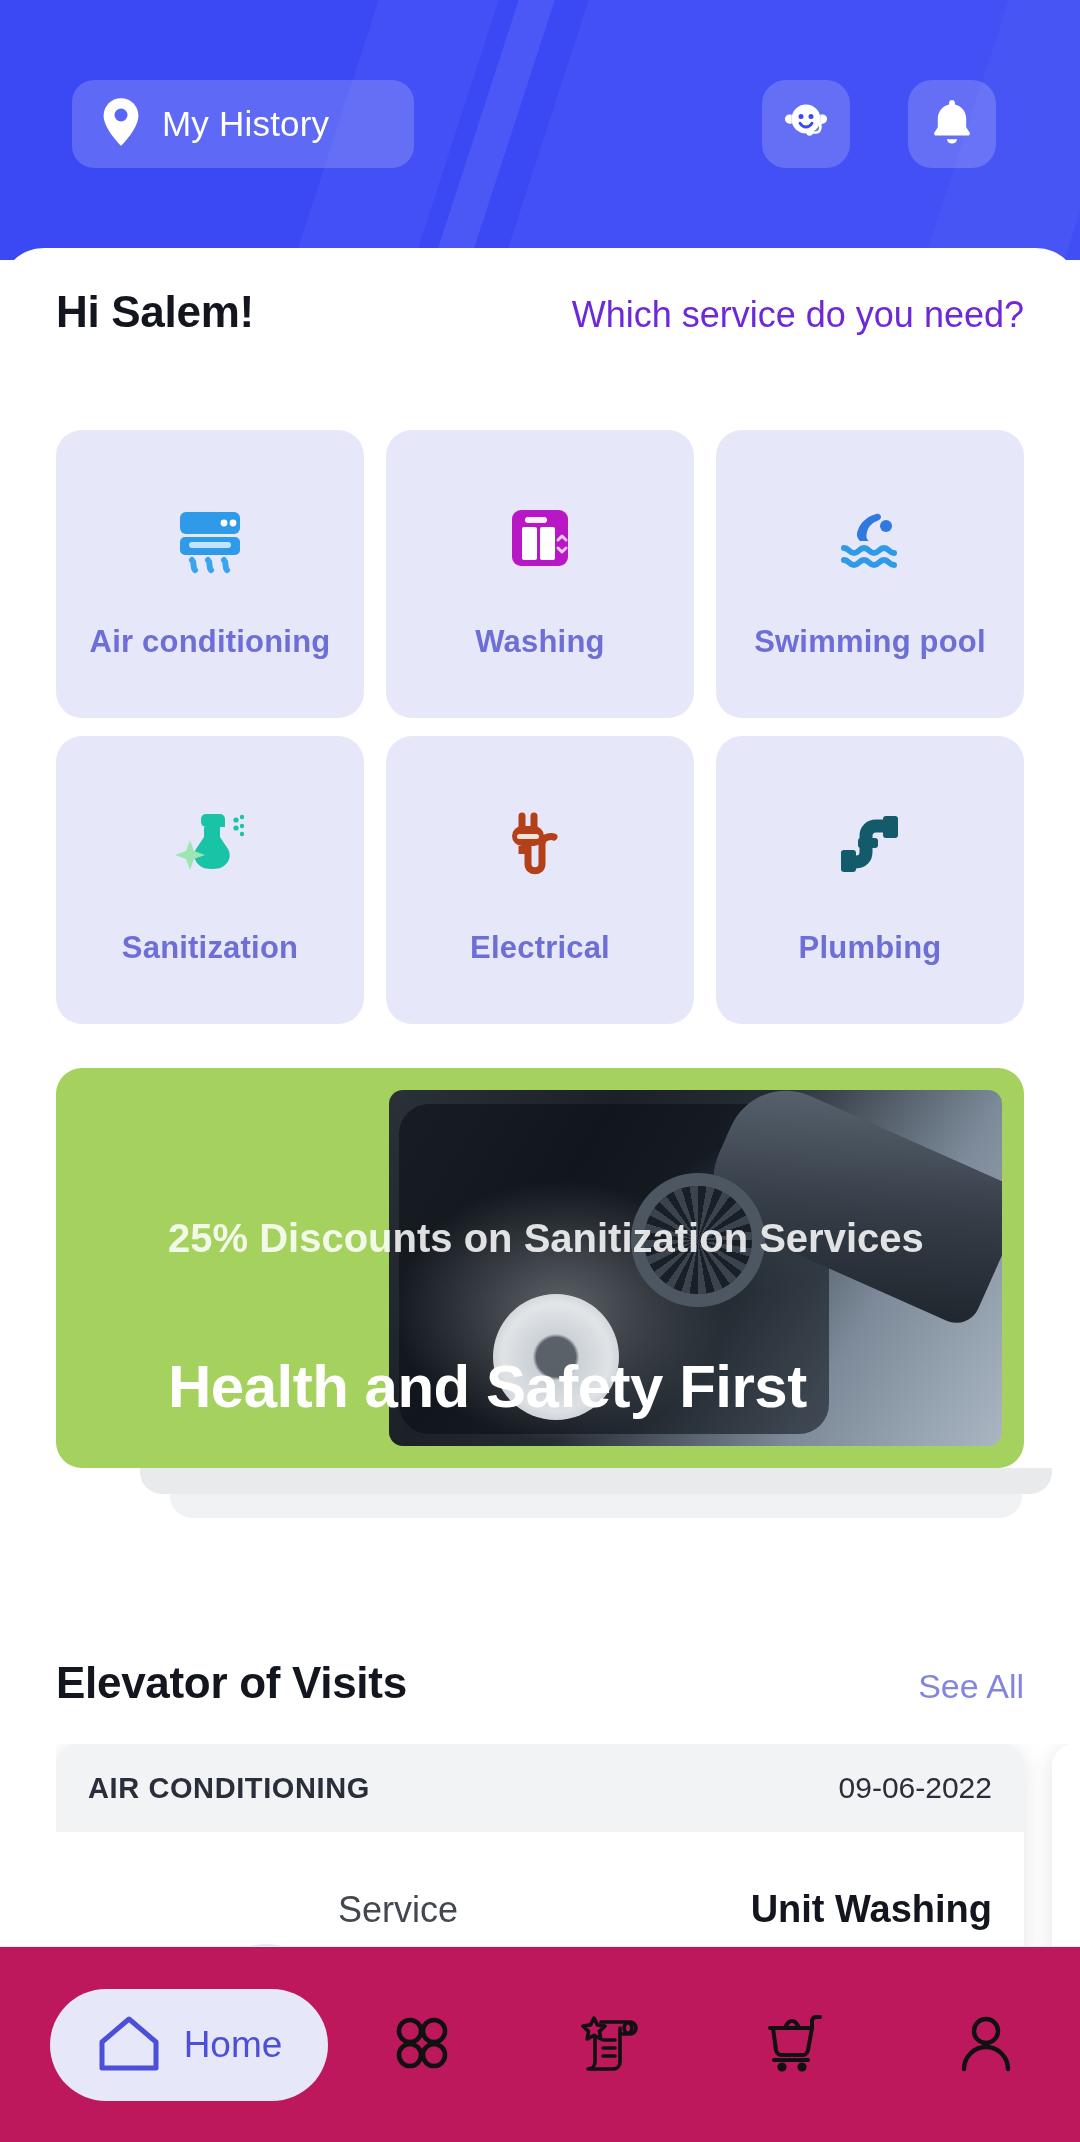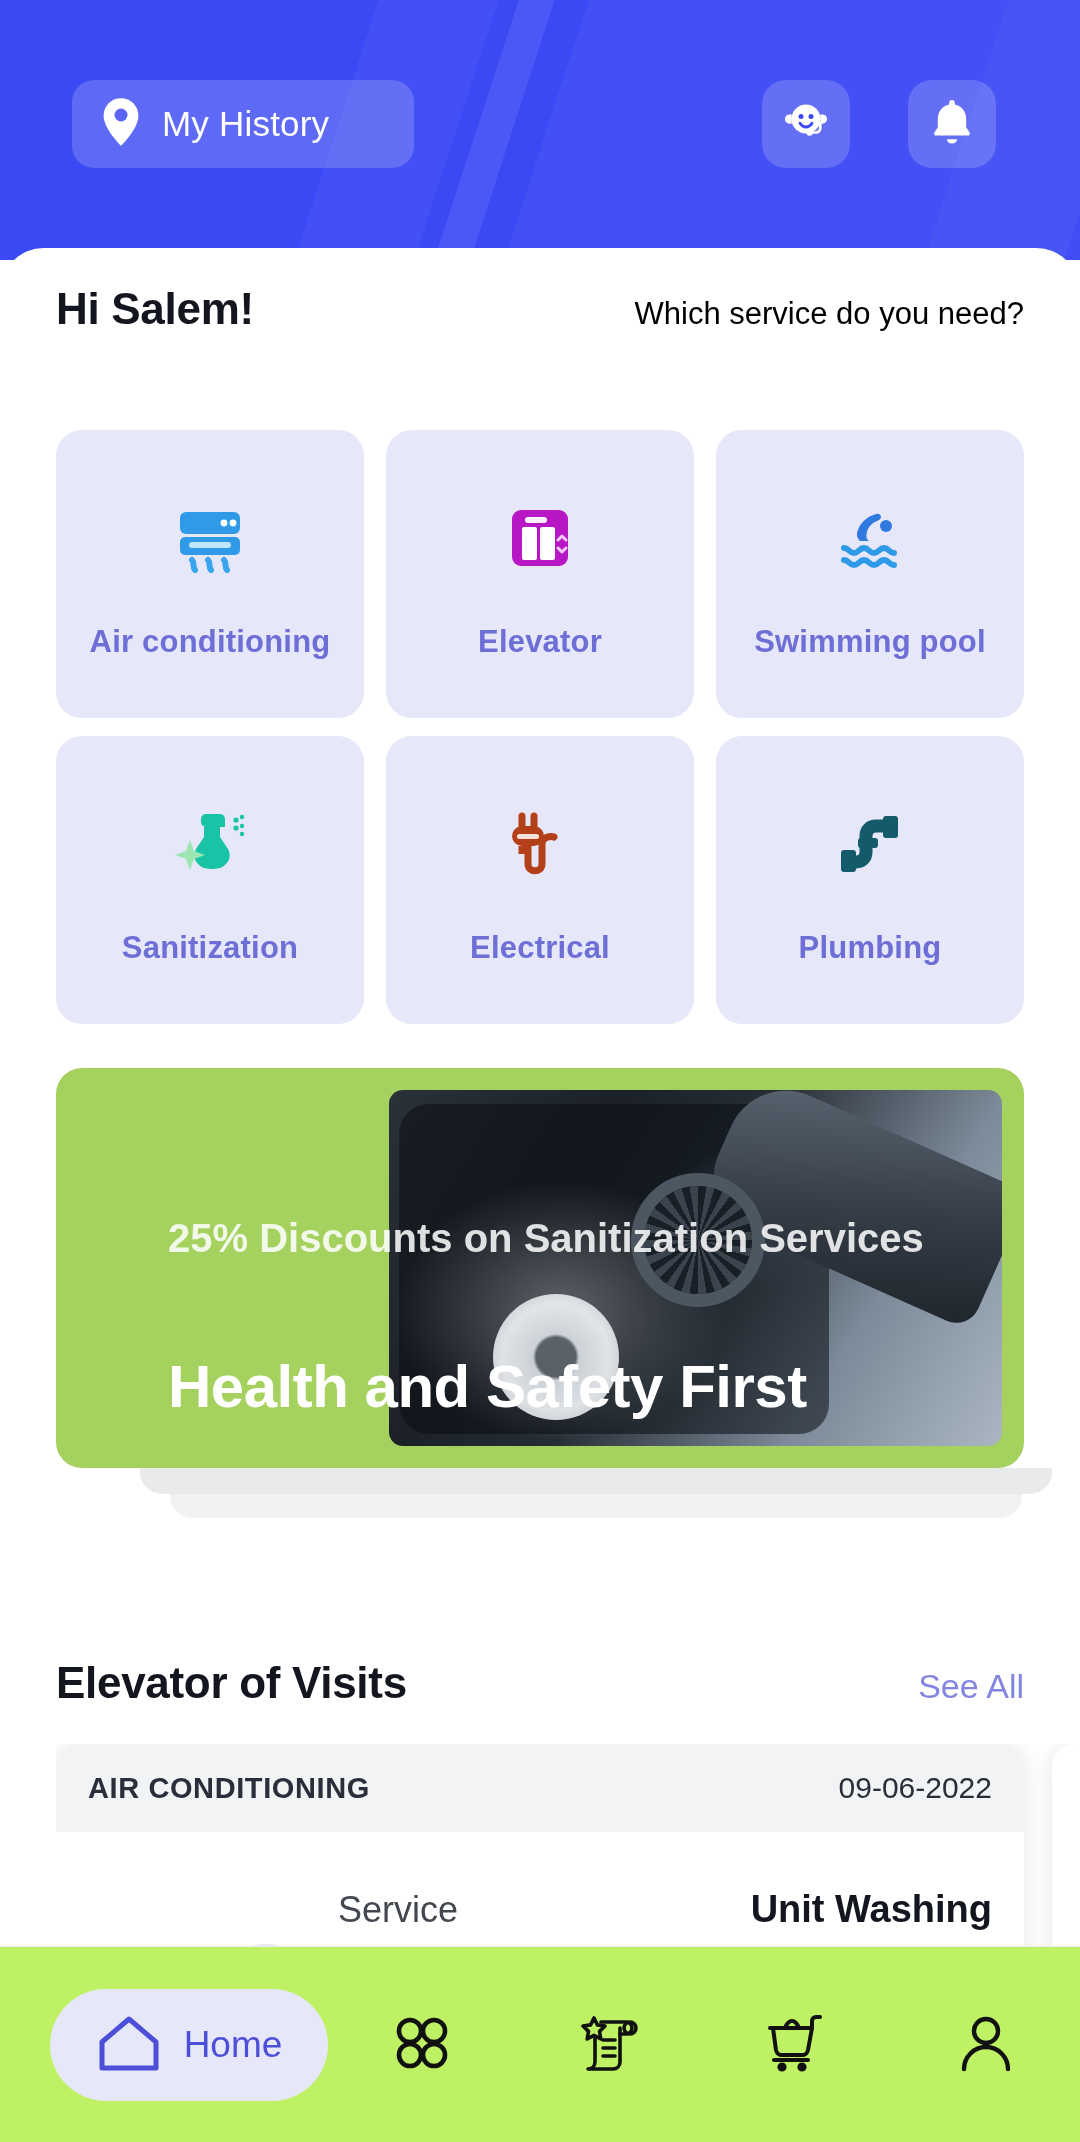--- a/index.html
+++ b/index.html
@@ -42,21 +42,21 @@
   .sheet{
     position:absolute; left:0; top:248px; width:1080px; height:2002px;
     background:#fff; border-radius:44px 44px 0 0;
   }
 
   .greet-row{
     position:absolute; left:0; top:36px; width:1080px; padding:0 56px;
     display:flex; align-items:baseline; justify-content:space-between;
   }
   .greet{ font-size:44px; font-weight:700; color:#14161f; letter-spacing:-.3px; }
-  .greet-sub{ font-size:31px; color:#000000;margin-top:10px; }
+  .greet-sub{ font-size:36px; color:#6d28d9;margin-top:10px; }
 
   
   .grid{
     position:absolute; left:56px; top:182px; width:968px;
     display:grid; grid-template-columns:repeat(3,308px); gap:18px 22px;
   }
   .svc{
     height:288px; background:#e7e7fa; border-radius:26px;
     display:flex; flex-direction:column; align-items:center;
     justify-content:flex-start; padding-top:60px;
@@ -147,21 +147,21 @@
   .hc-line{
     display:flex; align-items:baseline; justify-content:space-between;
     padding-left:250px; padding-top:30px;
   }
   .hc-key{ font-size:36px; color:#43474f; }
   .hc-val{ font-size:38px; font-weight:700; color:#14161f; }
 
   
   .navbar{
     position:absolute; left:0; bottom:0; width:1080px; height:196px;
-    background:#bef264; border-top:1px solid #eceef1;
+    background:#be185d; border-top:1px solid #eceef1;
     display:flex; align-items:center;
   }
   .nav-home{
     margin-left:50px; width:278px; height:112px; border-radius:56px;
     background:#e7e7fa; display:flex; align-items:center; justify-content:center; gap:22px;
   }
   .nav-home .txt{ font-size:37px; color:#4c4fd8; }
   .nav-item{
     flex:1; display:flex; align-items:center; justify-content:center;
   }
@@ -235,21 +235,21 @@
     <div class="svc">
       <span class="ico">
         <svg width="96" height="96" viewBox="0 0 96 96">
           <rect x="20" y="20" width="56" height="56" rx="9" fill="#b717c4"></rect>
           <rect x="33" y="27" width="22" height="6" rx="3" fill="#fdf0ff"></rect>
           <rect x="30" y="37" width="15" height="33" rx="2" fill="#ffffff"></rect>
           <rect x="48" y="37" width="15" height="33" rx="2" fill="#ffffff"></rect>
           <path d="M66 50l4-4 4 4M66 58l4 4 4-4" stroke="#f7c9fb" stroke-width="3" fill="none" stroke-linecap="round" stroke-linejoin="round"></path>
         </svg>
       </span>
-      <span class="cap">Elevator</span>
+      <span class="cap">Washing</span>
     </div>
 
     <div class="svc">
       <span class="ico">
         <svg width="96" height="96" viewBox="0 0 96 96">
           <path d="M36 40c3-9 11-14 18-16 3-1 5 1 5 3s-2 3-4 4c-5 2-9 6-10 11-1 4-1 7 2 9H38c-3-3-4-7-2-11z" fill="#2f79e0"></path>
           <circle cx="64" cy="36" r="6" fill="#2f79e0"></circle>
           <path d="M22 58c5 0 5 5 10 5s5-5 10-5 5 5 10 5 5-5 10-5 5 5 10 5M22 70c5 0 5 5 10 5s5-5 10-5 5 5 10 5 5-5 10-5 5 5 10 5" stroke="#2f9ae8" stroke-width="6" fill="none" stroke-linecap="round"></path>
         </svg>
       </span>

